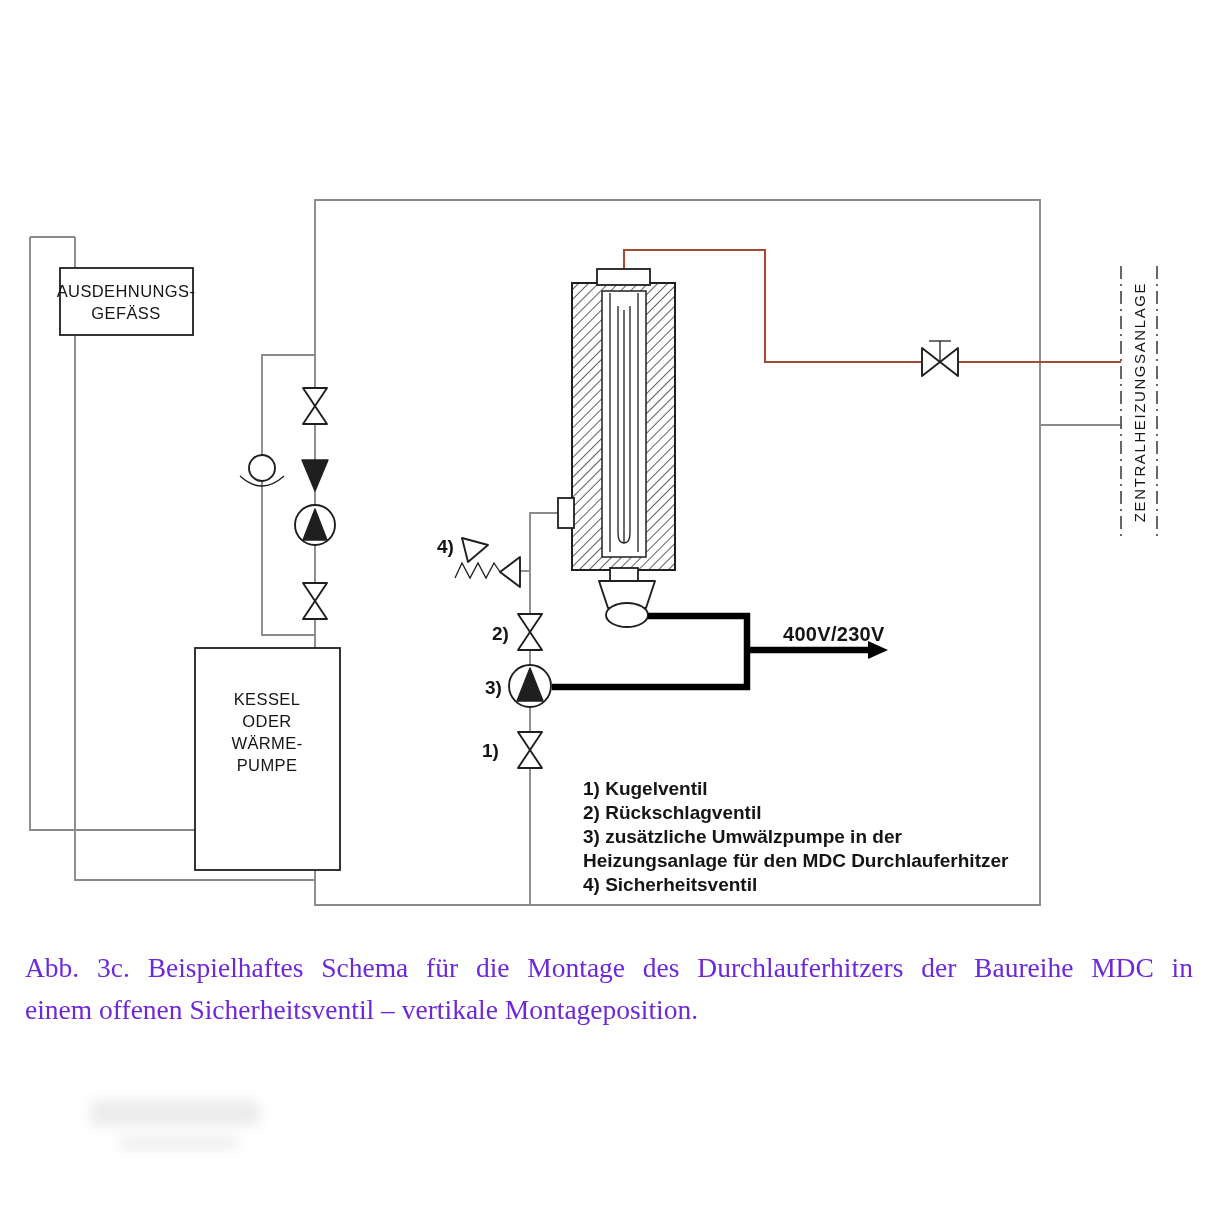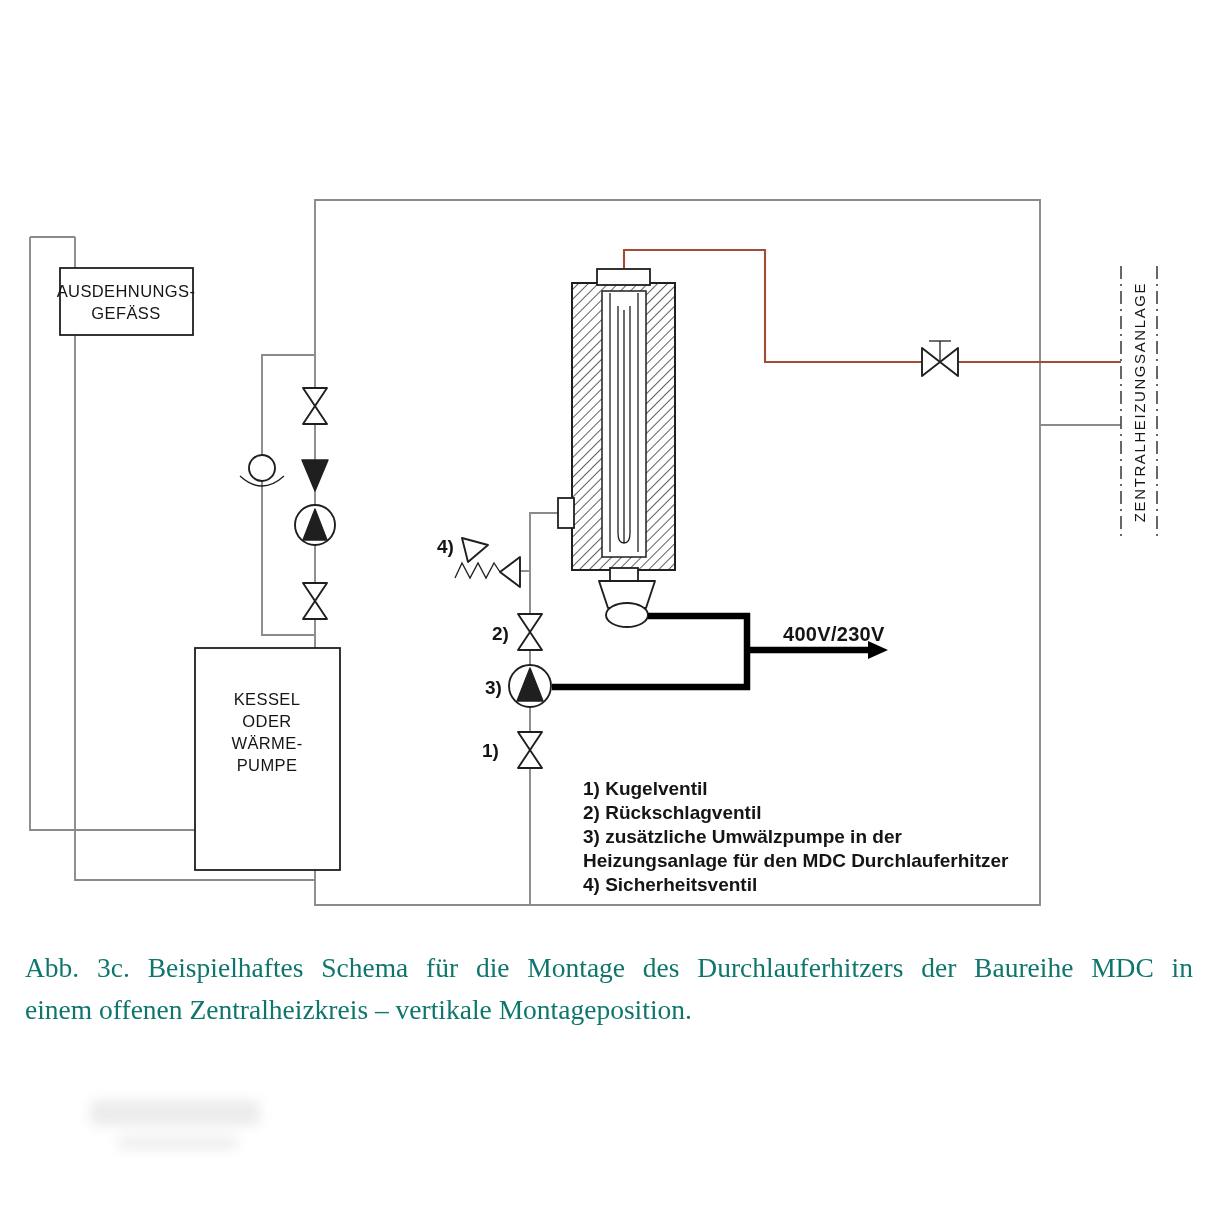--- a/index.html
+++ b/index.html
@@ -21,21 +21,21 @@
 
   text { fill:#151515; }
   .t-box     { font-size:16.5px; letter-spacing:0.4px; text-anchor:middle; }
   .t-callout { font-size:19px; font-weight:700; }
   .t-power   { font-size:20px; font-weight:700; letter-spacing:0.3px; }
   .t-legend  { font-size:19px; font-weight:600; }
   .t-vert    { font-size:15px; letter-spacing:1.6px; text-anchor:middle; }
 
   .caption {
     position:absolute; left:25px; top:948px; width:1168px;
-    font-family:"Liberation Serif", serif; font-size:27.5px; color:#0f766e; line-height:40px;
+    font-family:"Liberation Serif", serif; font-size:27.5px; color:#6d28d9; line-height:40px;
   }
   .caption .l1 { text-align:justify; text-align-last:justify; }
   .caption .l2 { margin-top:2px; }
 
   .watermark { position:absolute; left:80px; top:1096px; width:215px; height:66px;
                filter: blur(6px); opacity:0.35; pointer-events:none; }
   .watermark .wm1 { position:absolute; left:10px; top:4px;  width:170px; height:26px; background:#c9c9c9; border-radius:6px; }
   .watermark .wm2 { position:absolute; left:38px; top:40px; width:120px; height:14px; background:#d4d4d4; border-radius:4px; }
 </style>
 </head>
@@ -161,21 +161,21 @@
       <text class="t-legend" x="583" y="795">1) Kugelventil</text>
       <text class="t-legend" x="583" y="819">2) Rückschlagventil</text>
       <text class="t-legend" x="583" y="843">3) zusätzliche Umwälzpumpe in der</text>
       <text class="t-legend" x="583" y="867">Heizungsanlage für den MDC Durchlauferhitzer</text>
       <text class="t-legend" x="583" y="891">4) Sicherheitsventil</text>
     </g>
   </svg>
 
   <div class="caption">
     <div class="l1">Abb. 3c. Beispielhaftes Schema für die Montage des Durchlauferhitzers der Baureihe MDC in</div>
-    <div class="l2">einem offenen Zentralheizkreis – vertikale Montageposition.</div>
+    <div class="l2">einem offenen Sicherheitsventil – vertikale Montageposition.</div>
   </div>
 
   <div class="watermark">
     <div class="wm1"></div>
     <div class="wm2"></div>
   </div>
 
 </div>
 
 </body></html>

